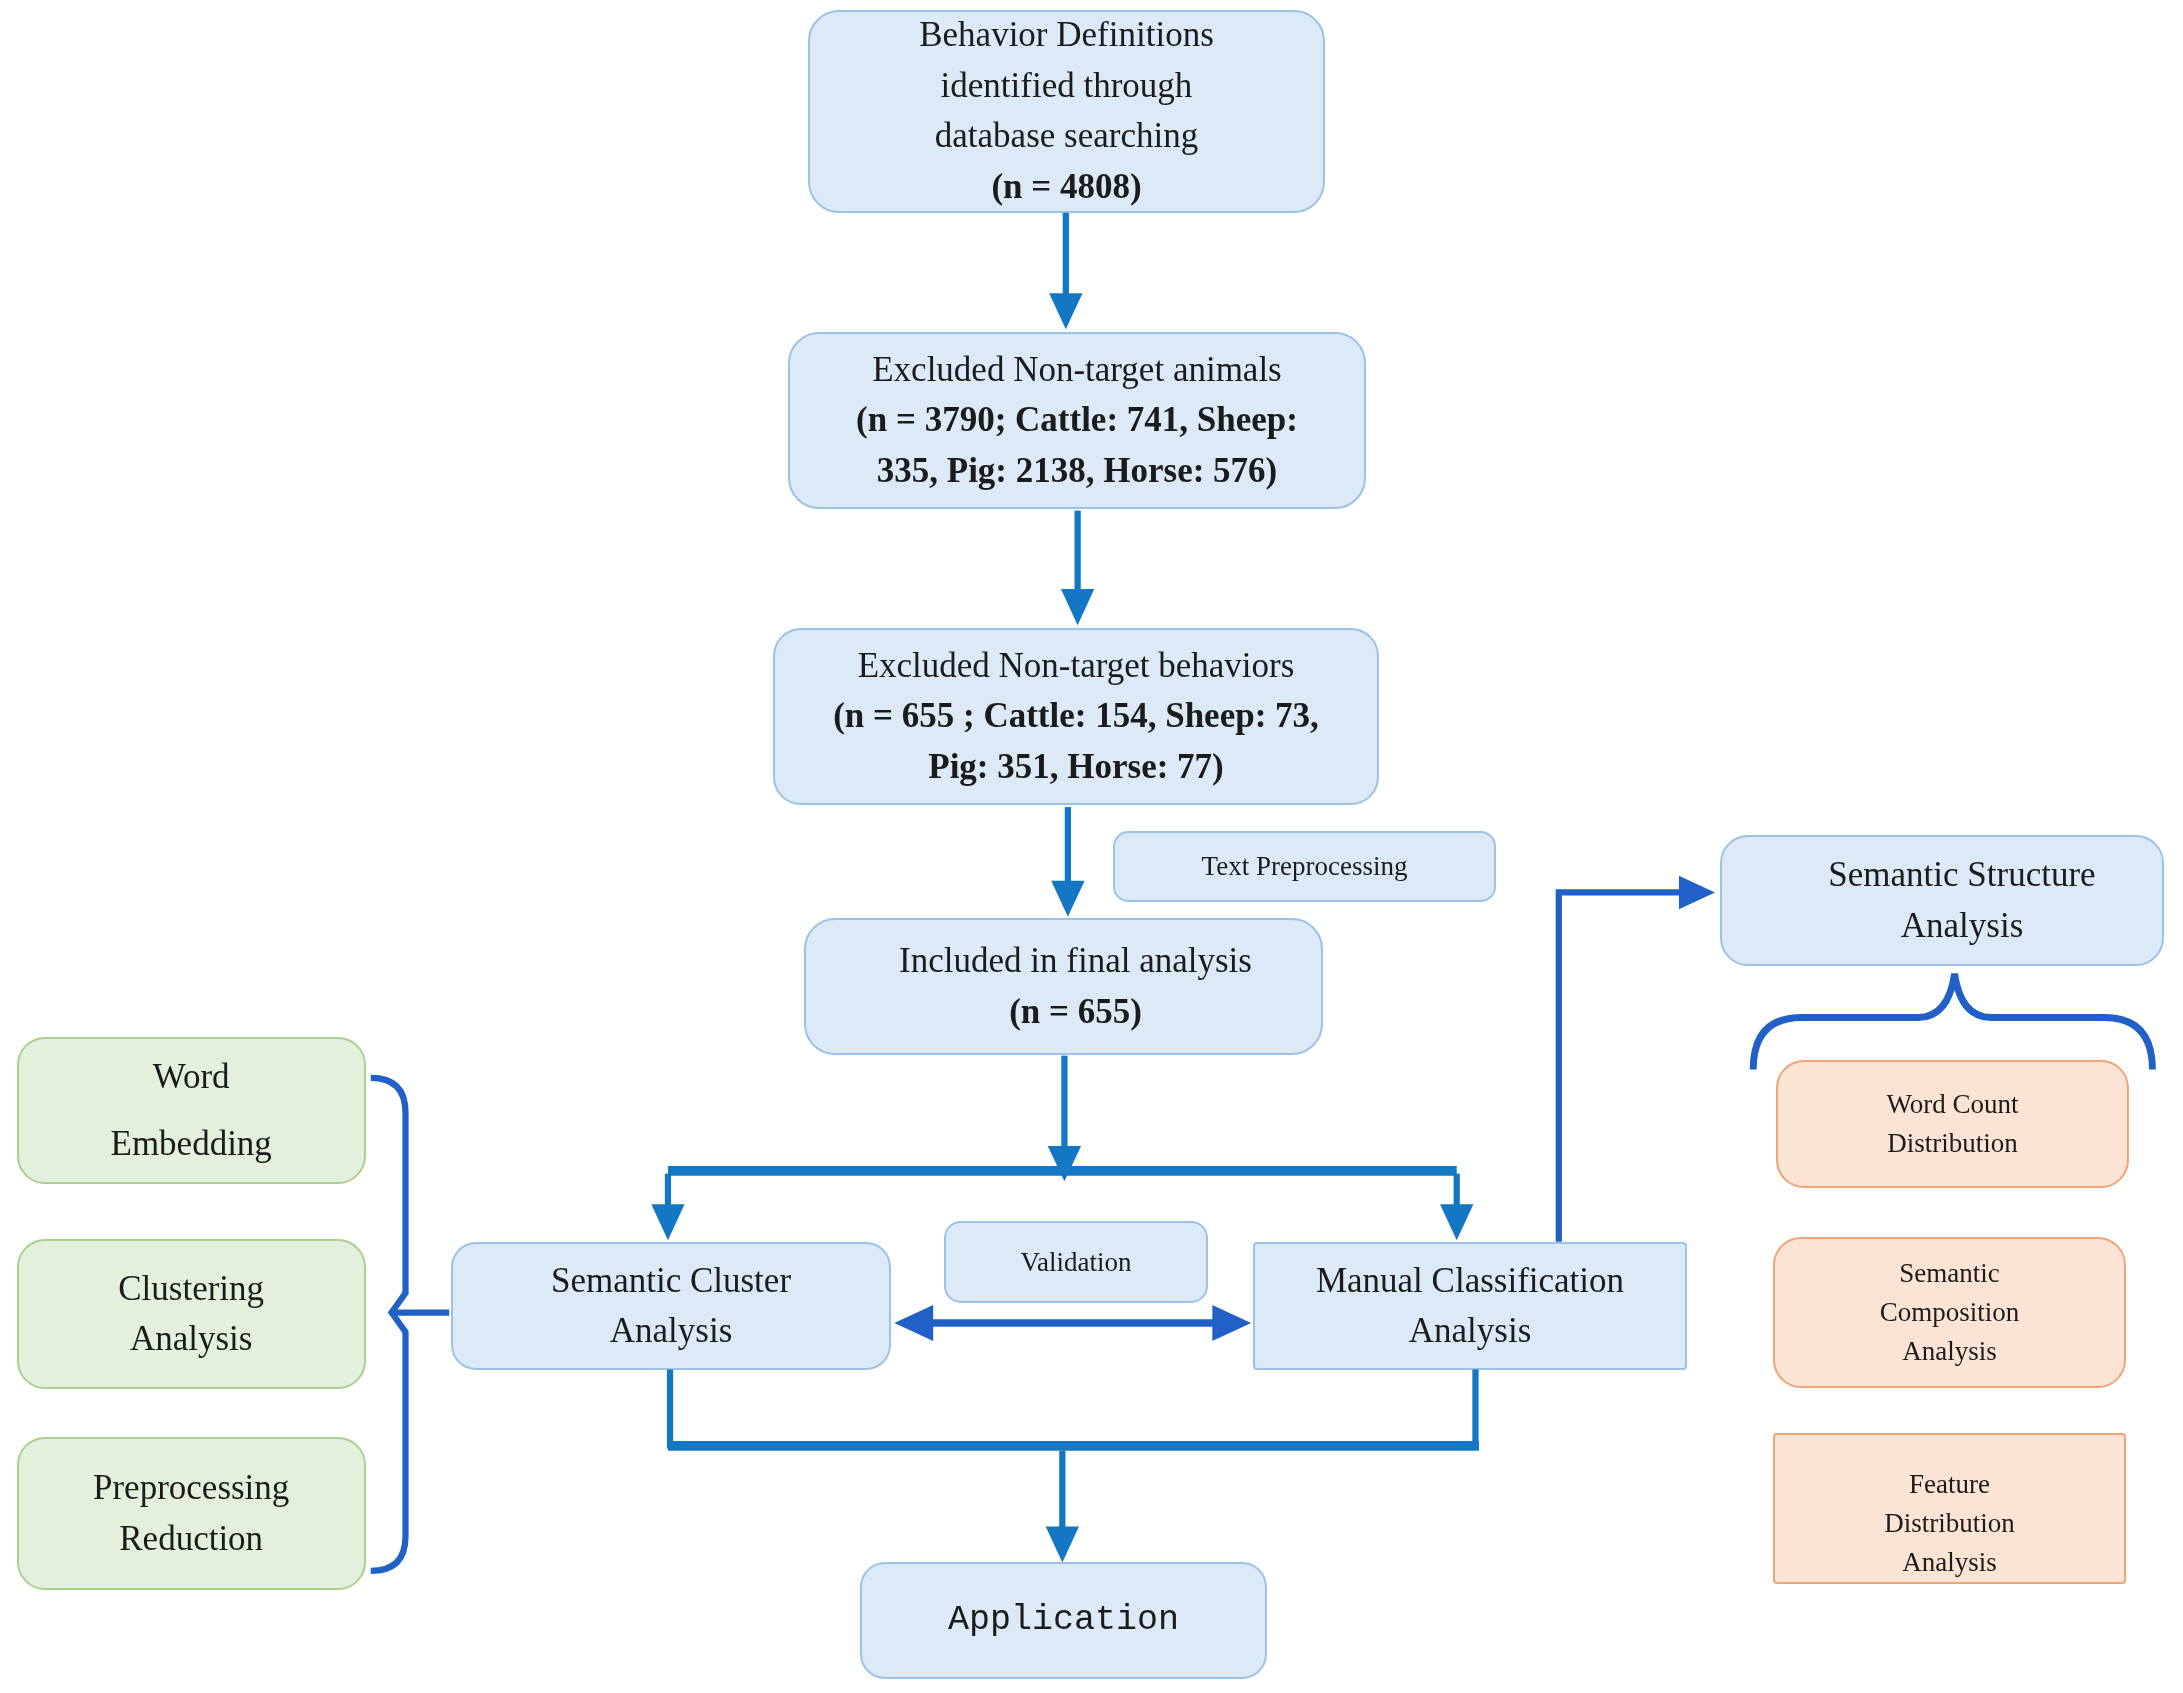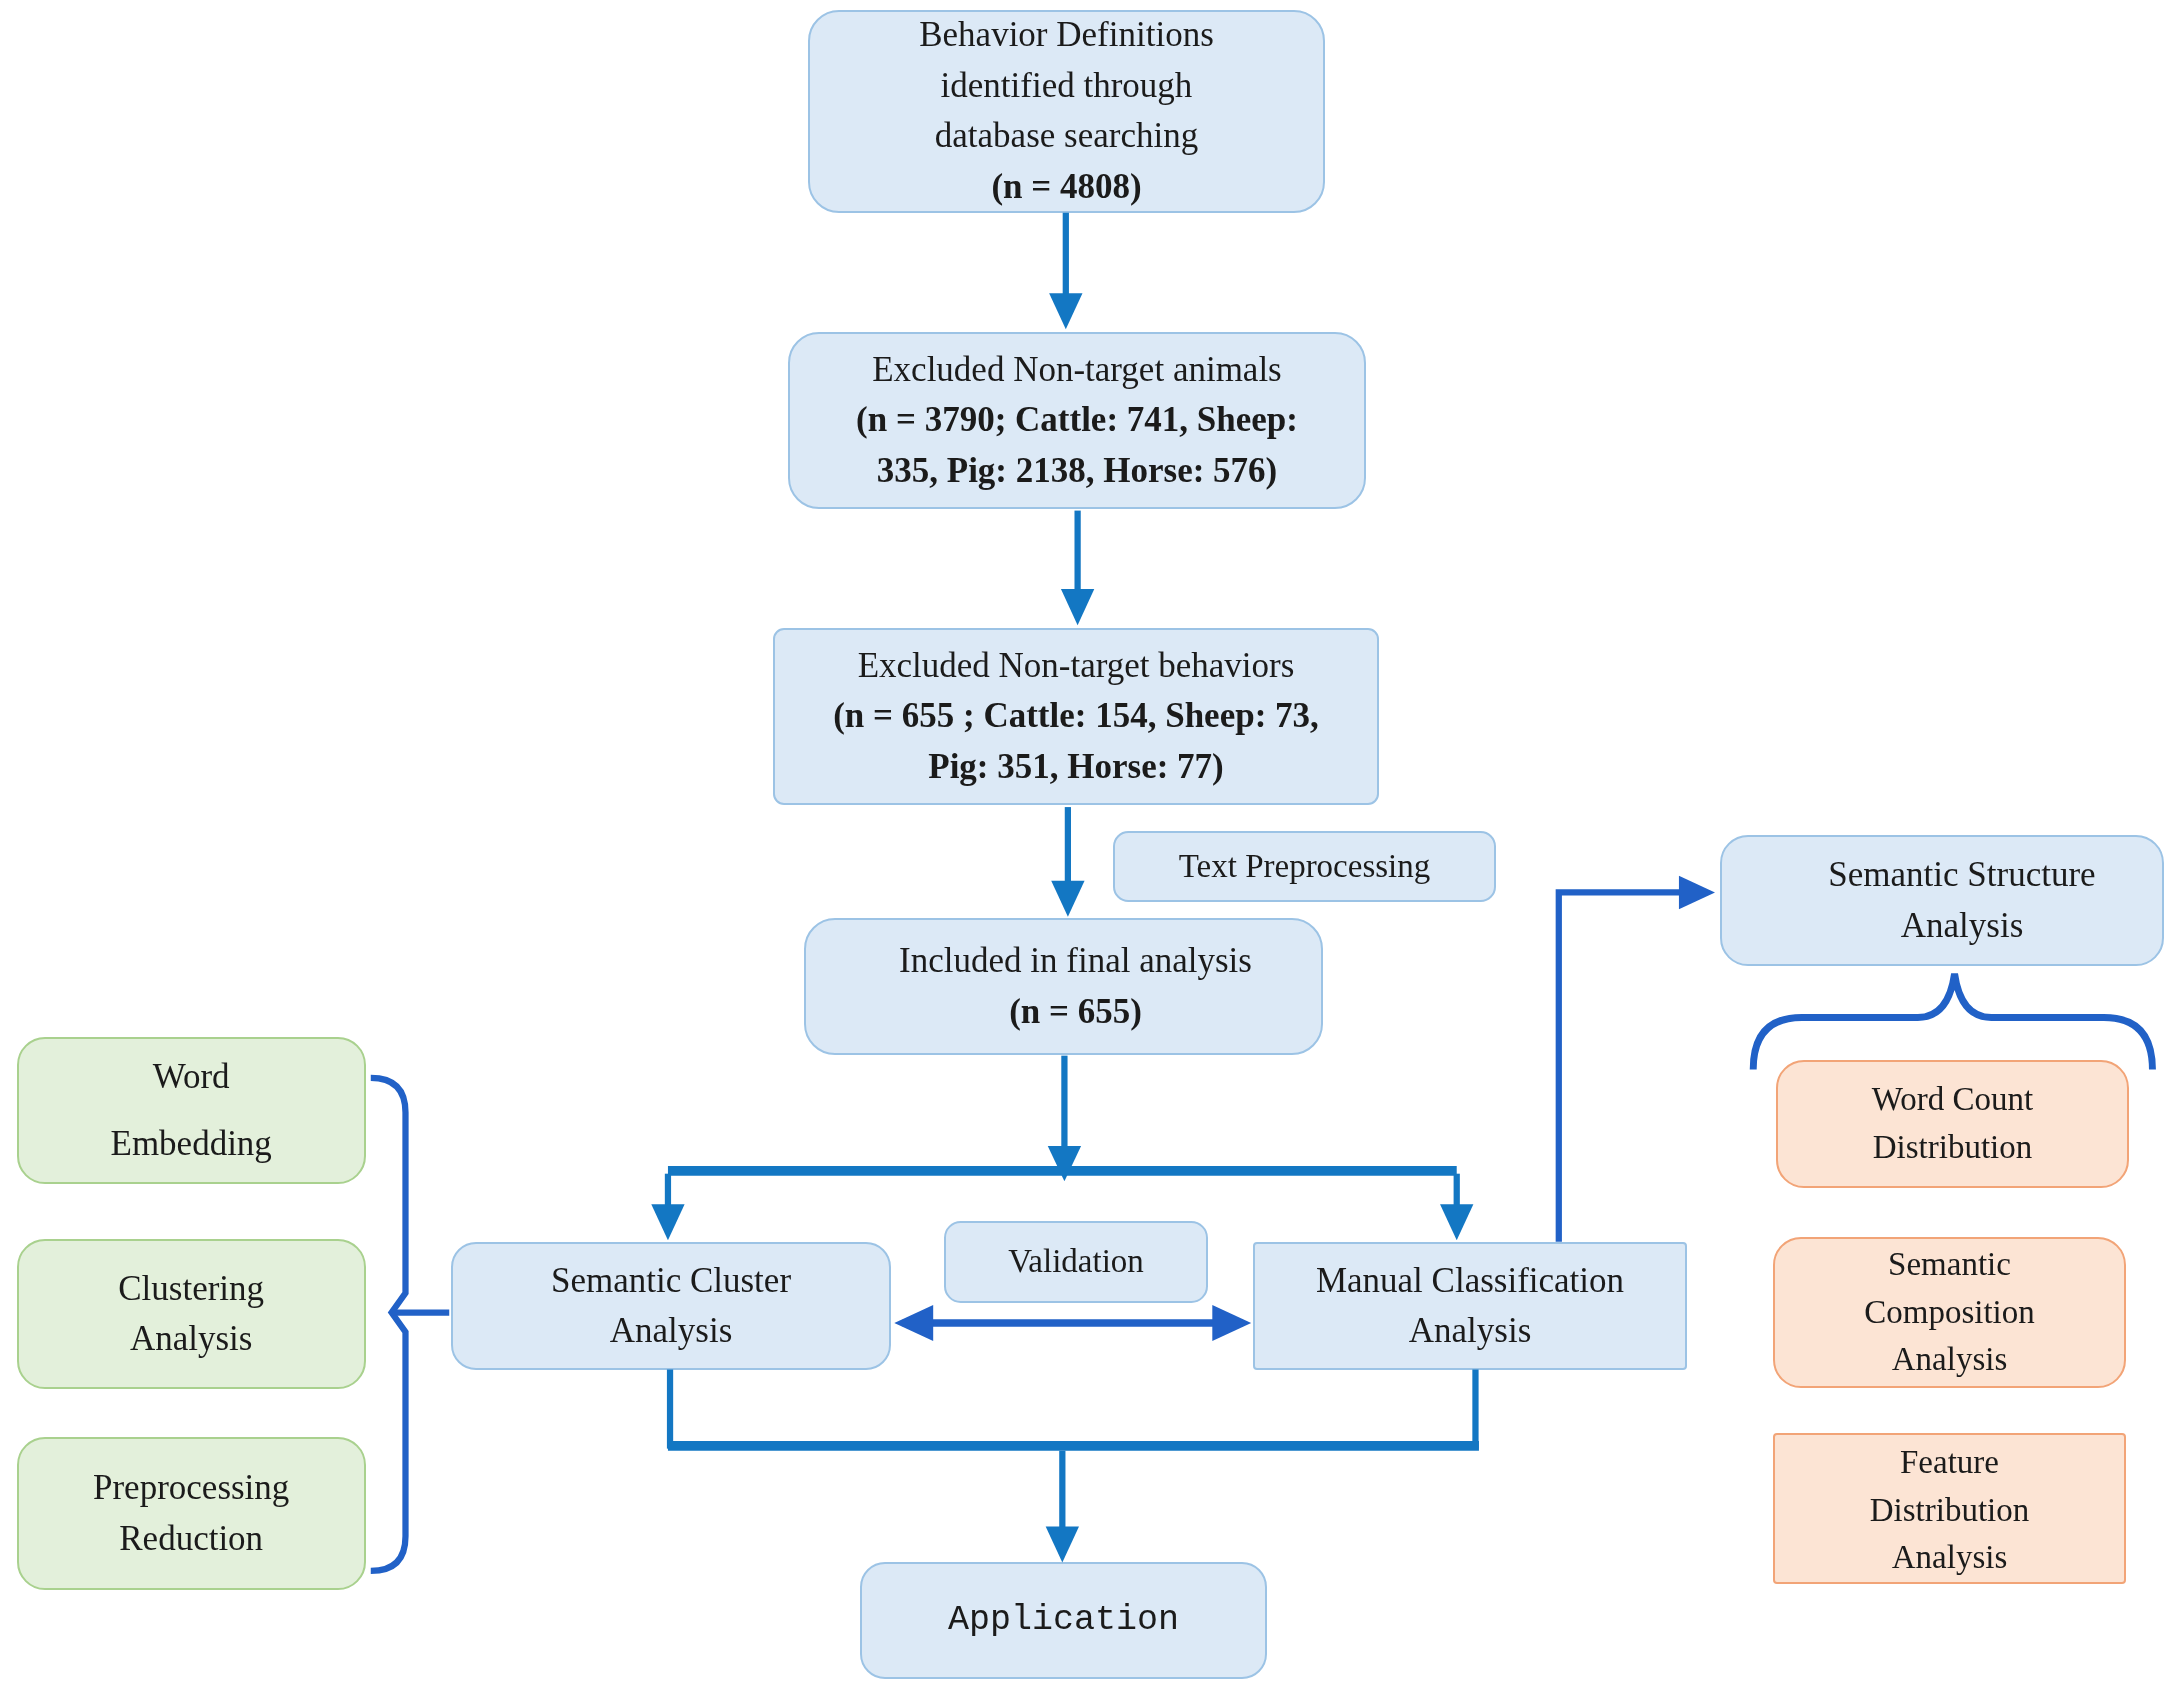--- a/index.html
+++ b/index.html
@@ -16,21 +16,21 @@
   }
   .node{
     position:absolute; box-sizing:border-box;
     display:flex; flex-direction:column; justify-content:center; align-items:center;
     text-align:center; z-index:1; line-height:1.44;
   }
   .blue  {background:var(--blue-fill);  border:2.8px solid var(--blue-border);}
   .green {background:var(--green-fill); border:2.8px solid var(--green-border);}
   .orange{background:var(--orange-fill);border:2.8px solid var(--orange-border);}
   .f50{font-size:35px;}
-  .f48{font-size:33px;}
+  .f48{font-size:27px;}
   .b{font-weight:bold;}
   .line{display:block; white-space:nowrap;}
   svg.wires{position:absolute; left:0; top:0; z-index:2; pointer-events:none;}
   .flowline  {stroke:var(--flow);   fill:none;}
   .accentline{stroke:var(--accent); fill:none;}
   .flowhead  {fill:var(--flow);   stroke:none;}
   .accenthead{fill:var(--accent); stroke:none;}
 </style>
 </head>
 <body>
@@ -79,21 +79,21 @@
     <span class="line">database searching</span>
     <span class="line b">(n = 4808)</span>
   </div>
 
   <div class="node blue f50" style="left:788px;top:332px;width:578px;height:177px;border-radius:31px;">
     <span class="line">Excluded Non-target animals</span>
     <span class="line b">(n = 3790; Cattle: 741, Sheep:</span>
     <span class="line b">335, Pig: 2138, Horse: 576)</span>
   </div>
 
-  <div class="node blue f50" style="left:773px;top:628px;width:606px;height:177px;border-radius:11px;">
+  <div class="node blue f50" style="left:773px;top:628px;width:606px;height:177px;border-radius:28px;">
     <span class="line">Excluded Non-target behaviors</span>
     <span class="line b">(n = 655 ; Cattle: 154, Sheep: 73,</span>
     <span class="line b">Pig: 351, Horse: 77)</span>
   </div>
 
   <div class="node blue f48" style="left:1113px;top:831px;width:383px;height:71px;border-radius:15.3px;">
     <span class="line">Text Preprocessing</span>
   </div>
 
   <div class="node blue f50" style="left:804px;top:918px;width:519px;height:137px;border-radius:31px;padding-left:24px;">

